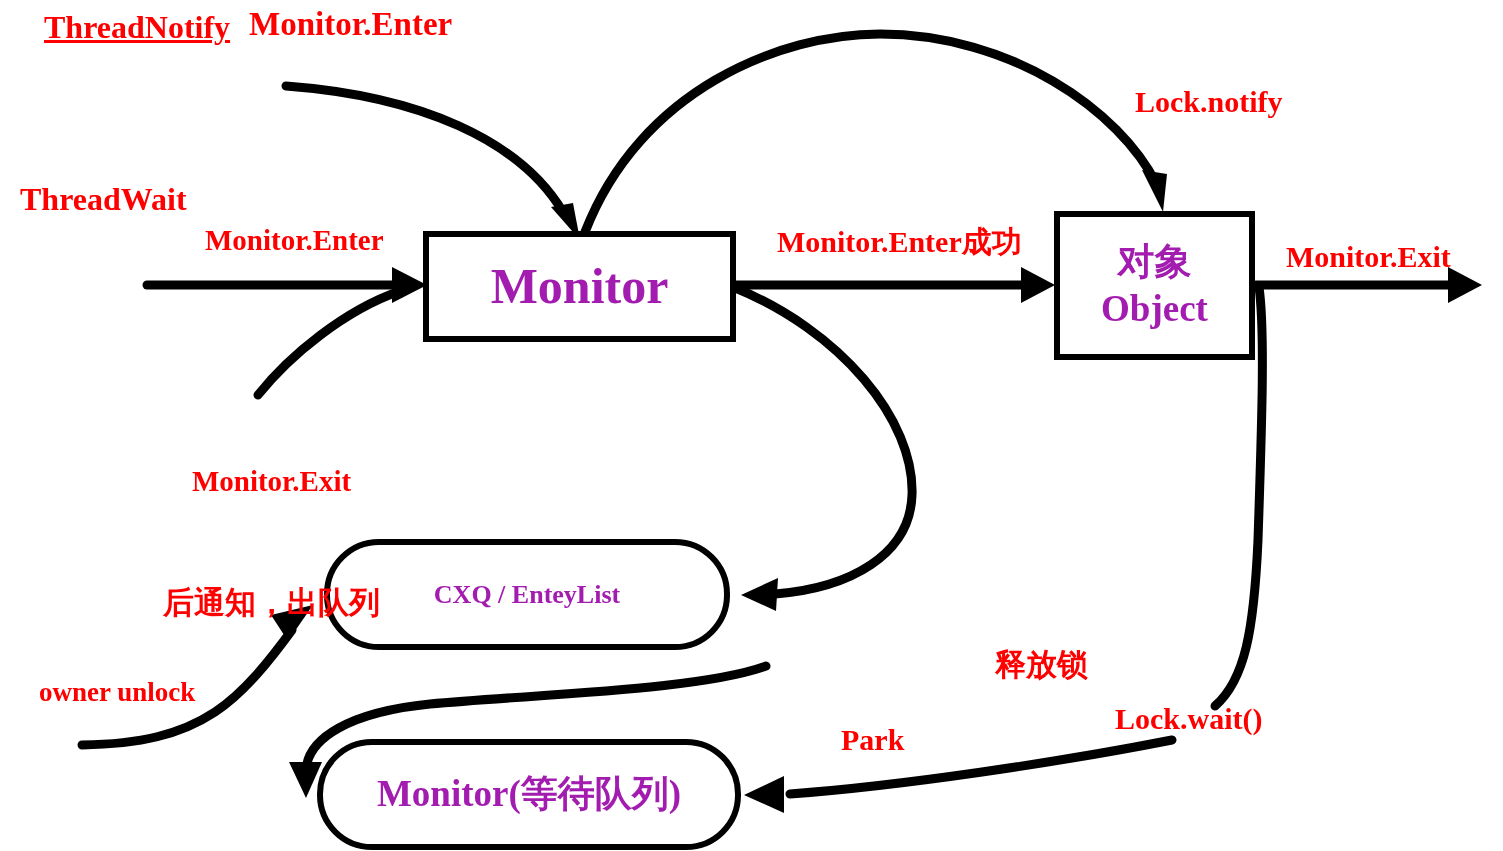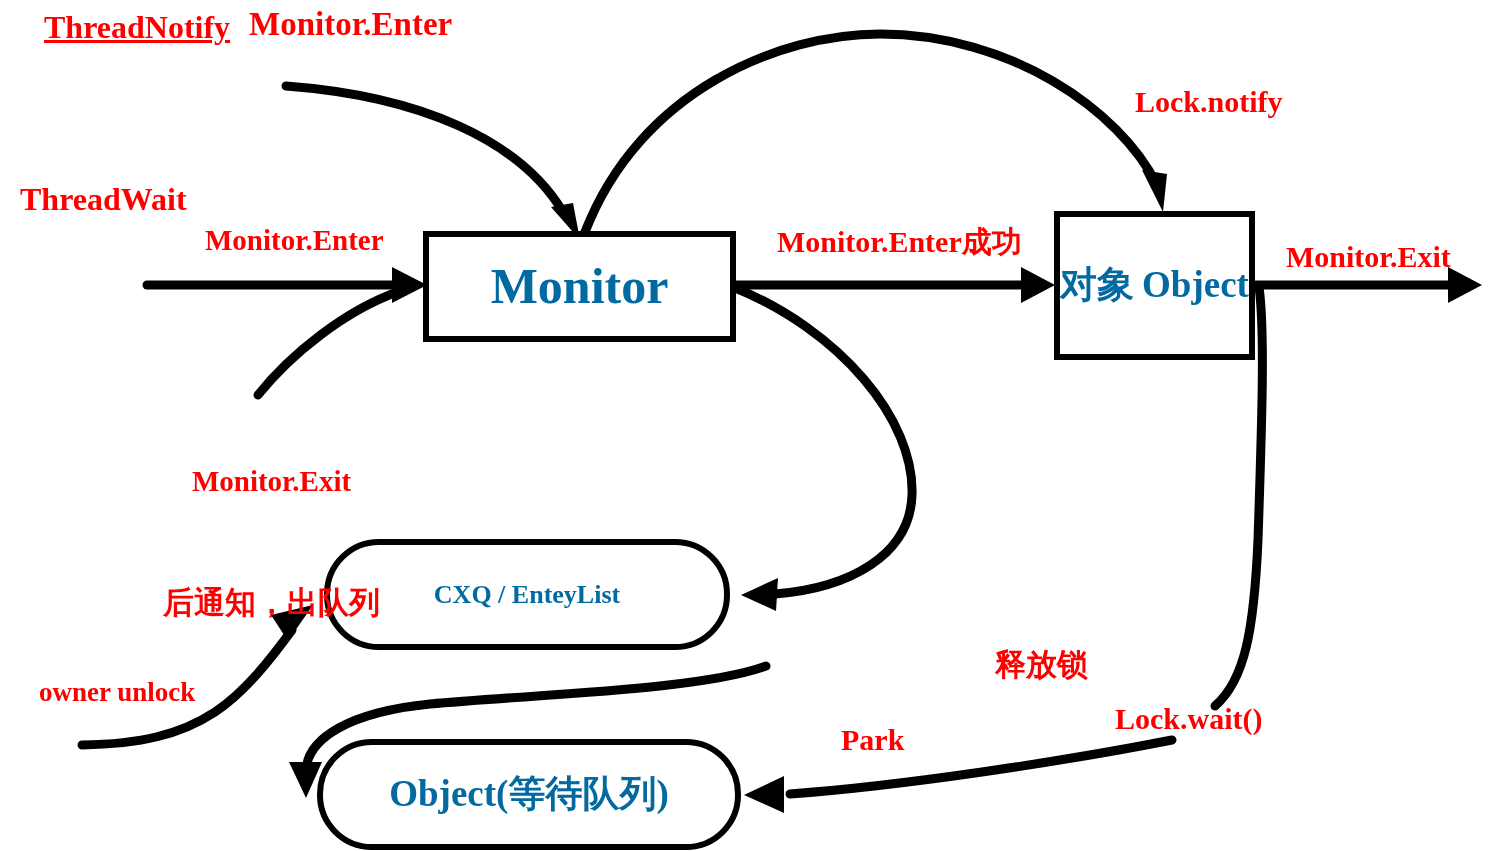--- a/index.html
+++ b/index.html
@@ -24,21 +24,21 @@
     top: 0;
     width: 1503px;
     height: 851px;
   }
   .node-label {
     position: absolute;
     display: flex;
     align-items: center;
     justify-content: center;
     text-align: center;
-    color: #0369a1;
+    color: #a21caf;
     font-weight: bold;
     font-family: "Liberation Serif", "DejaVu Serif", serif;
     pointer-events: none;
     line-height: 1.05;
   }
   .edge-label {
     position: absolute;
     color: #ff0000;
     font-weight: bold;
     font-family: "Liberation Serif", "DejaVu Serif", serif;
@@ -131,31 +131,31 @@
     <rect class="node-rect" x="1057" y="214" width="195" height="143"></rect>
     <rect class="node-round" x="327" y="542" width="400" height="105" rx="52" ry="52"></rect>
     <rect class="node-round" x="320" y="742" width="418" height="105" rx="52" ry="52"></rect>
 
   </svg>
 
   <div class="node-label" style="left:426px; top:234px; width:307px; height:105px; font-size:50px;">
     <span>Monitor</span>
   </div>
 
-  <div class="node-label" style="left:1057px; top:214px; width:195px; height:143px; font-size:37px; flex-direction:row;gap:8px;">
+  <div class="node-label" style="left:1057px; top:214px; width:195px; height:143px; font-size:37px; flex-direction:column;gap:8px;">
     <span>对象</span>
     <span>Object</span>
   </div>
 
   <div class="node-label" style="left:327px; top:542px; width:400px; height:105px; font-size:26px;">
     <span>CXQ / EnteyList</span>
   </div>
 
   <div class="node-label" style="left:320px; top:742px; width:418px; height:105px; font-size:37px;">
-    <span>Object(等待队列)</span>
+    <span>Monitor(等待队列)</span>
   </div>
 
   <div class="edge-label" style="left:44px; top:10px; font-size:32px;text-decoration:underline;">ThreadNotify</div>
 
   <div class="edge-label" style="left:249px; top:6px; font-size:33px;">Monitor.Enter</div>
 
   <div class="edge-label" style="left:20px; top:182px; font-size:32px;">ThreadWait</div>
 
   <div class="edge-label" style="left:205px; top:224px; font-size:29px;">Monitor.Enter</div>
 

